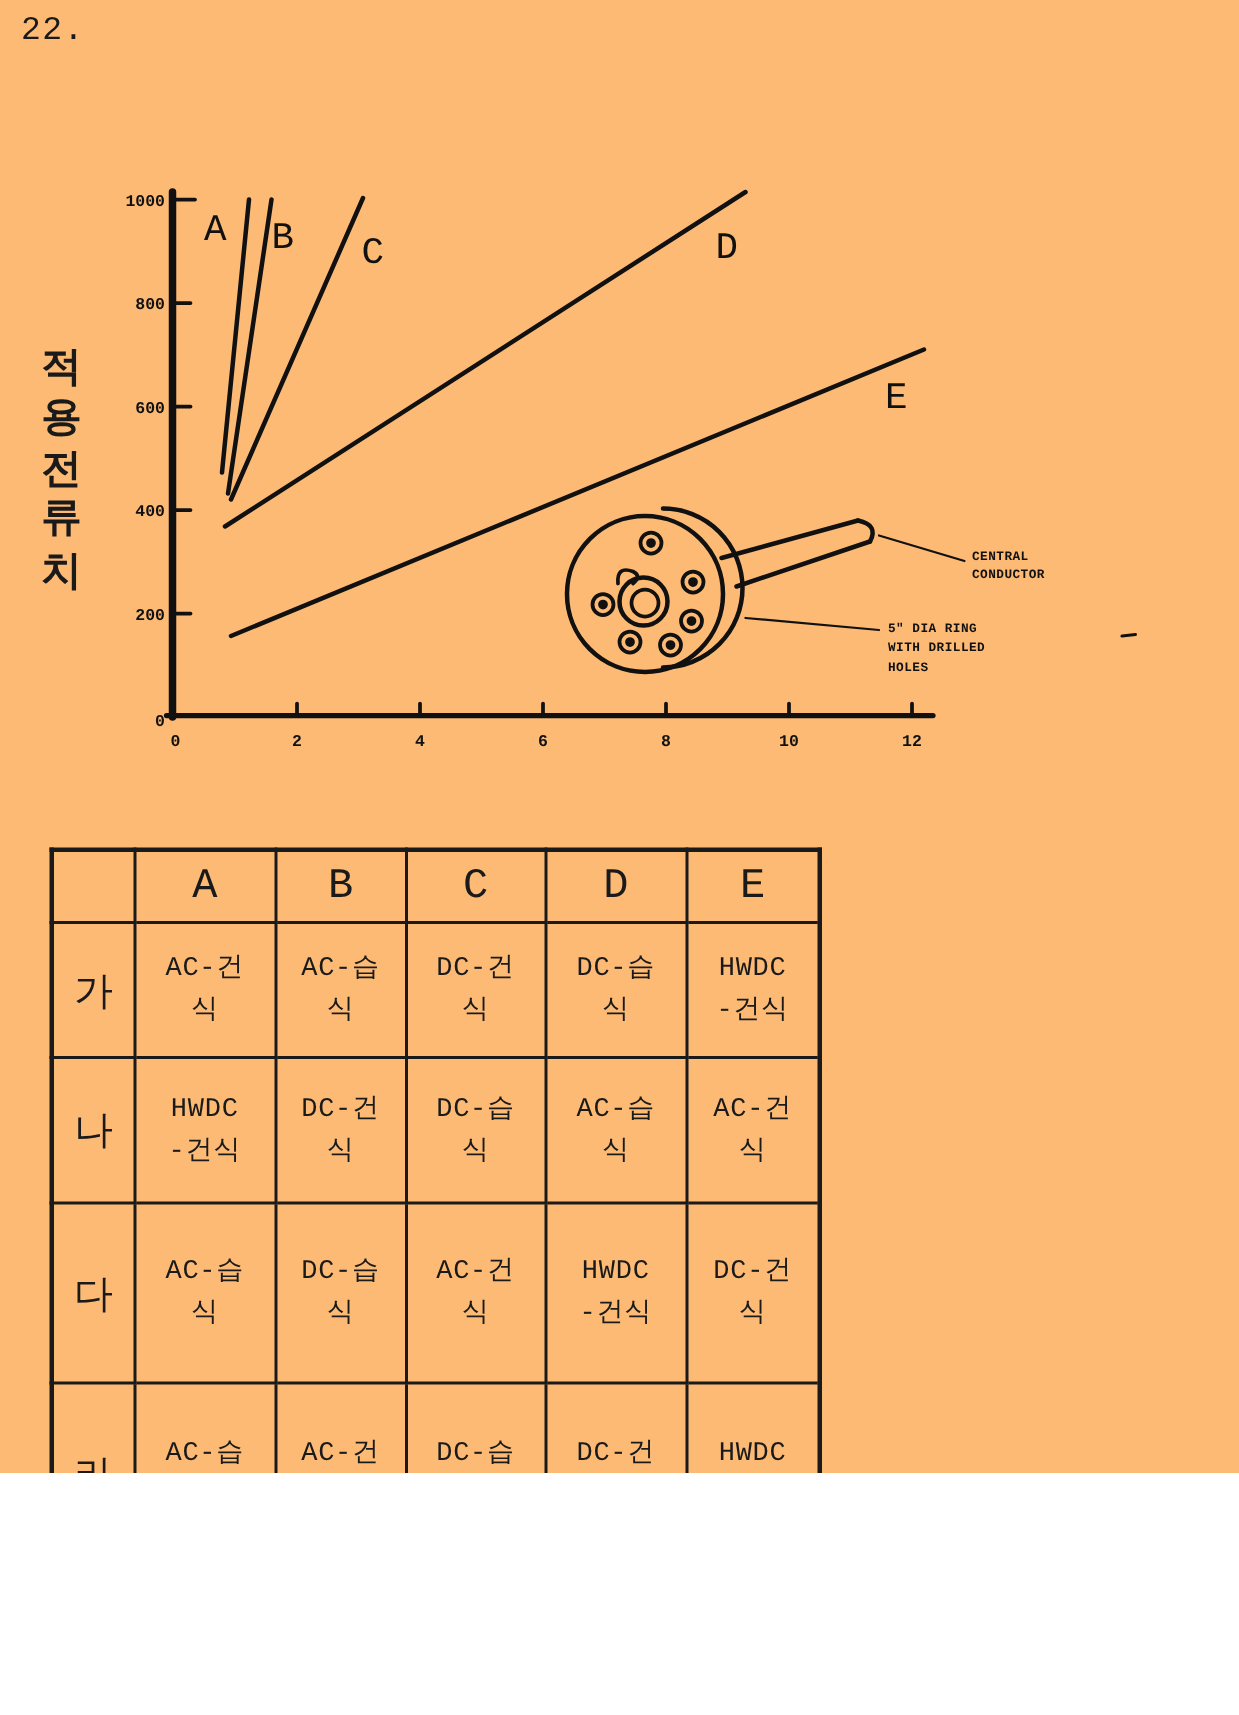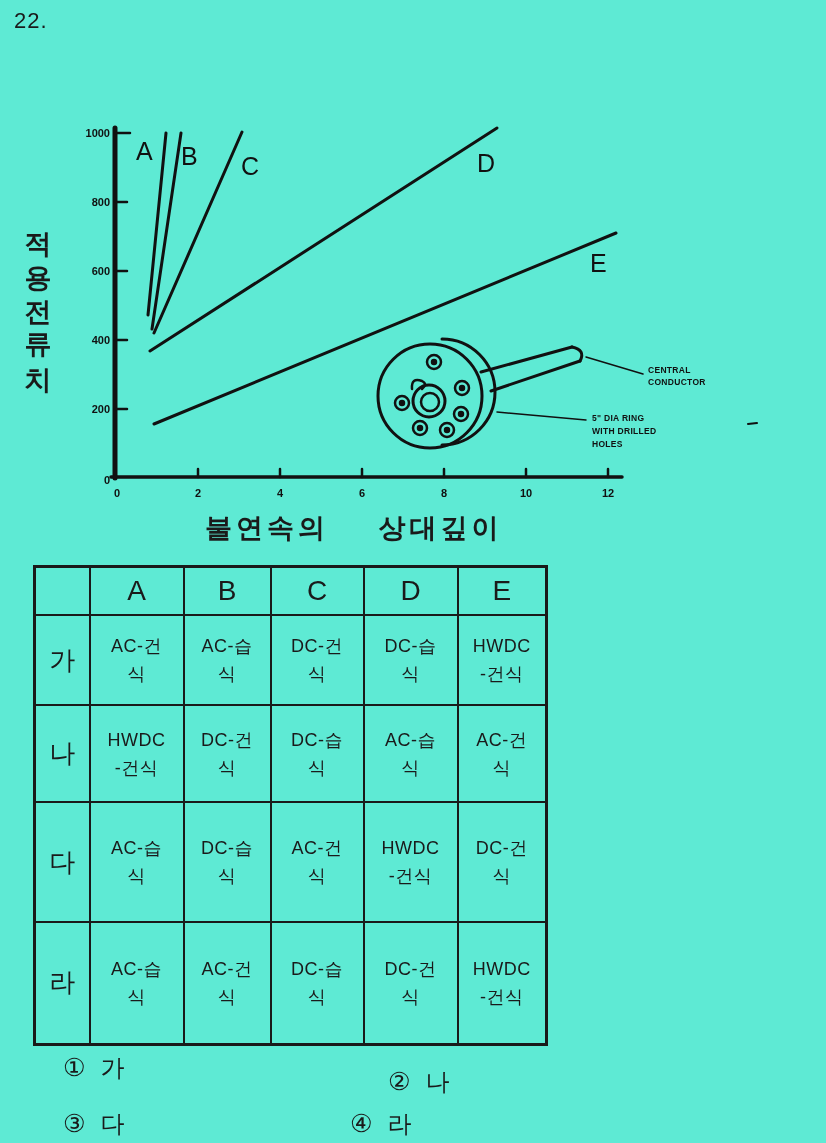--- a/index.html
+++ b/index.html
@@ -1,17 +1,17 @@
 <!DOCTYPE html>
 <html><head>
 <meta charset="utf-8">
 <style>
   html,body{margin:0;padding:0;background:#ffffff;}
   body{font-family:"Liberation Sans","DejaVu Sans",sans-serif;color:#1a1a1a;}
-  #page{position:relative;width:826px;height:1143px;background:#5eead4;overflow:hidden;}
+  #page{position:relative;width:826px;height:982px;background:#fdba74;overflow:hidden;font-family:Liberation Mono, monospace;}
 
   
   .q-number{position:absolute;left:14px;top:8px;font-size:22px;letter-spacing:1px;}
   .q-text{position:absolute;left:66px;top:8px;width:692px;font-size:22px;line-height:34px;
           white-space:pre-line;word-spacing:6px;letter-spacing:0.5px;}
 
   
   #figure-svg{position:absolute;left:0;top:0;}
   .y-axis-title{position:absolute;left:20px;top:212px;writing-mode:vertical-rl;text-orientation:upright;
                 font-size:27px;font-weight:600;letter-spacing:7px;}
@@ -39,21 +39,20 @@
   #opt-4{left:350px;top:1108px;text-align:center;}
 </style>
 </head>
 <body>
 
 <div id="page">
 
   <div class="q-number">22.</div>
 
   <div class="y-axis-title">적용전류치</div>
-  <div class="x-axis-title">불연속의 상대깊이</div>
 
   <svg id="figure-svg" width="826" height="560" viewBox="0 0 826 560">
     <g stroke="#111" fill="none" stroke-linecap="round">
 
       <line x1="115" y1="128" x2="115" y2="478" stroke-width="5"></line>
       <line x1="111" y1="477" x2="622" y2="477" stroke-width="3.5"></line>
 
       <g stroke-width="2.5">
         <line x1="115" y1="133" x2="130" y2="133"></line>
         <line x1="115" y1="202" x2="127" y2="202"></line>

